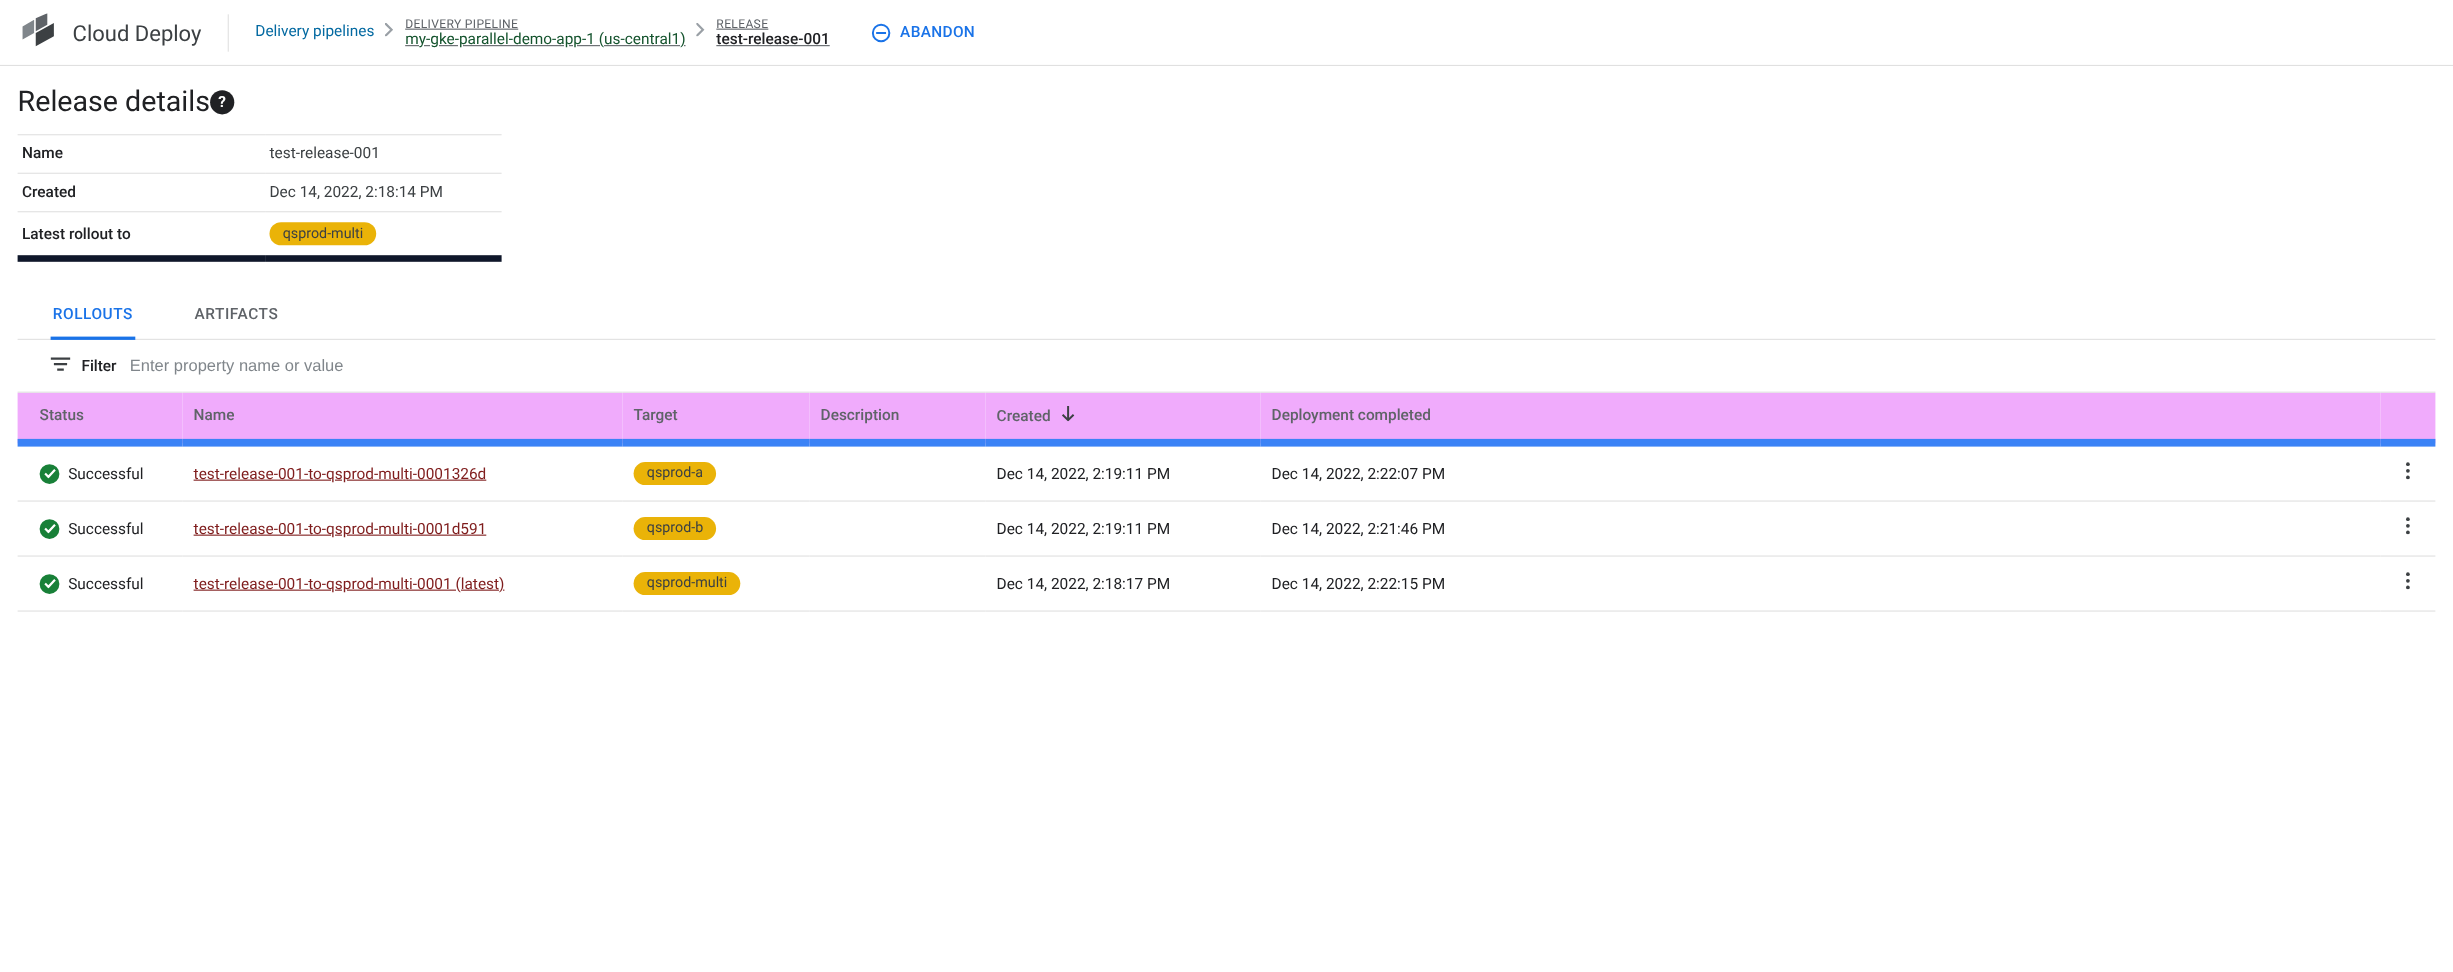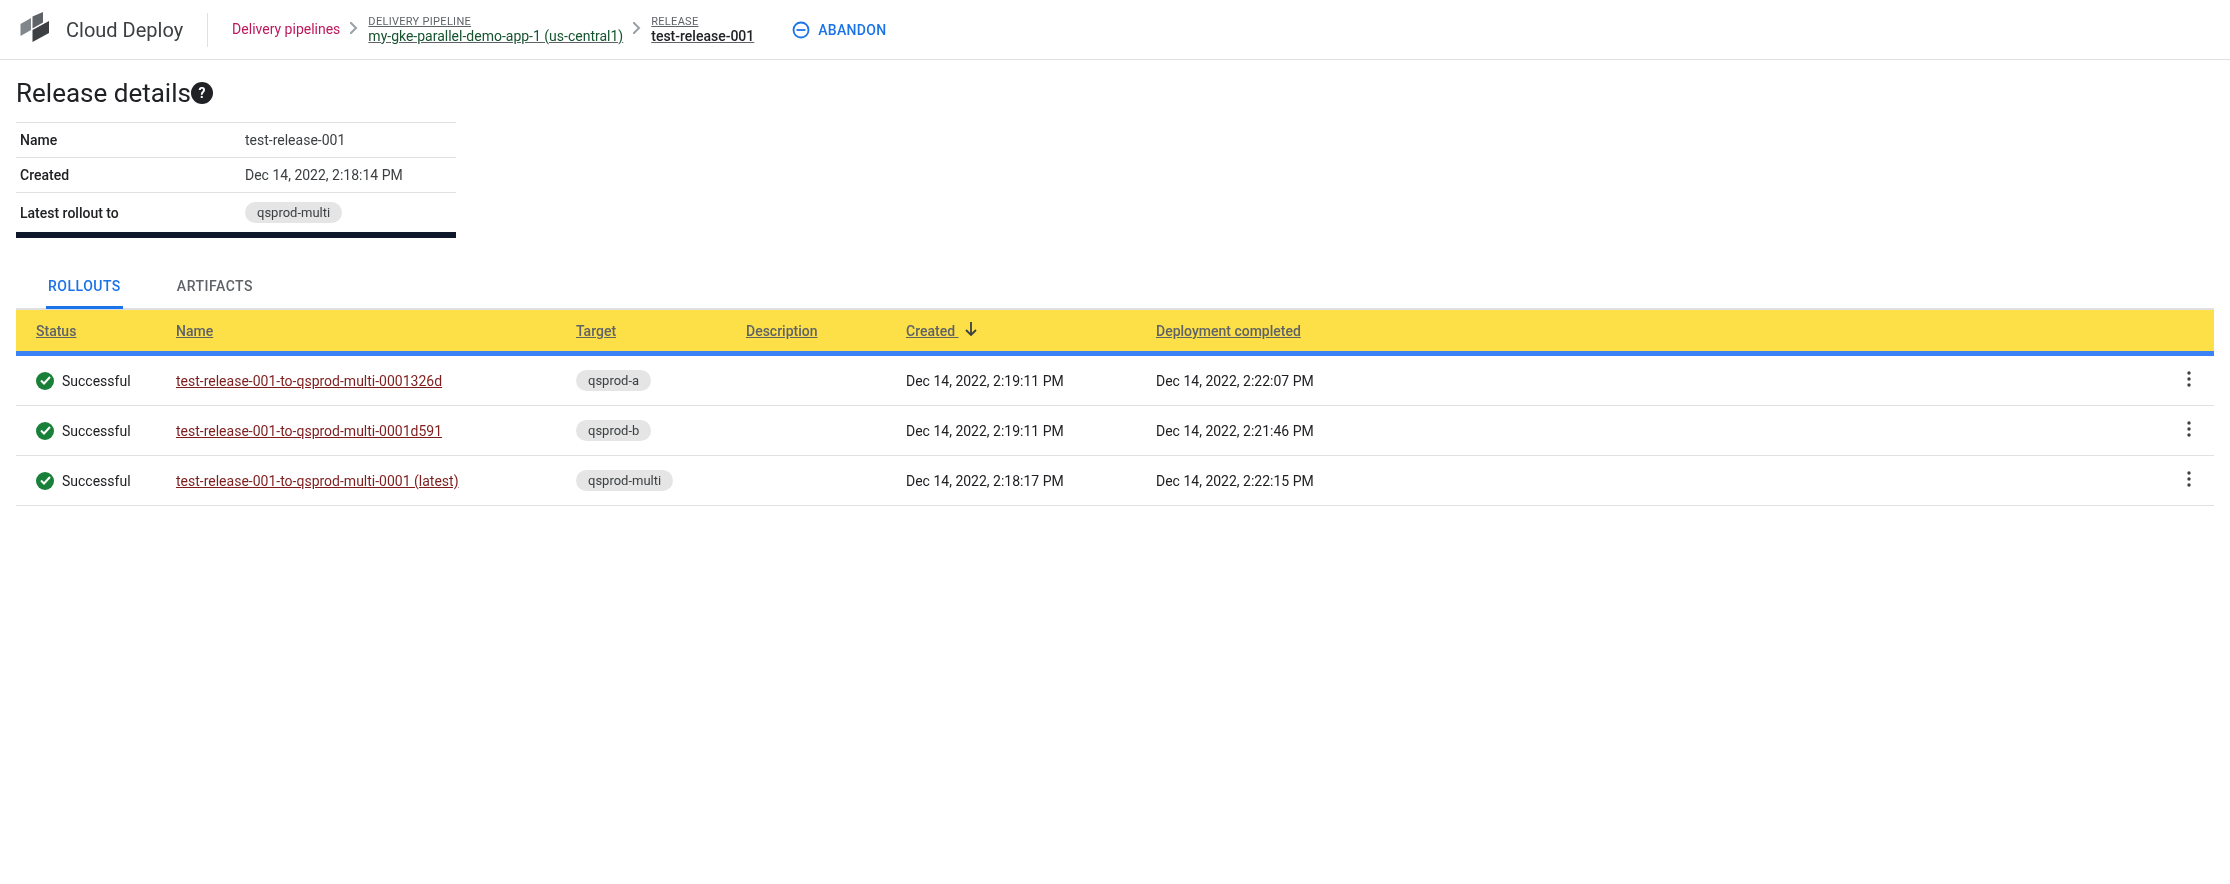--- a/index.html
+++ b/index.html
@@ -43,21 +43,21 @@
     margin: 0 6px;
   }
   .breadcrumb {
     display: flex;
     align-items: center;
     gap: 10px;
     font-size: 14px;
     color: #5f6368;
   }
   .bc-link {
-    color: #be185d;
+    color: #0369a1;
     cursor: pointer;
   }
   .bc-chevron { color: #9aa0a6; }
   .bc-group {
     display: flex;
     flex-direction: column;
     line-height: 1.2;
     text-decoration: underline;
   }
   .bc-label {
@@ -114,21 +114,21 @@
     border-collapse: collapse;
     font-size: 14px;
   }
   .details-table tr { border-top: 1px solid #e0e0e0; }
   .details-table tr:last-child { border-bottom: 6px solid #0f172a; margin-left: 20px; }
   .details-table td { padding: 9px 4px; }
   .details-table .k { font-weight: 500; width: 225px; color:#202124; }
   .details-table .v { color: #3c4043; }
   .chip {
     display: inline-block;
-    background: #e5e5e5;
+    background: #eab308;
     border-radius: 14px;
     padding: 3px 12px;
     font-size: 13px;
     color: #3c4043;
   }
   .show-more {
     display: flex;
     align-items: center;
     gap: 8px;
     color: #1a73e8;
@@ -185,25 +185,24 @@
   
   .data-table {
     width: 100%;
     border-collapse: collapse;
     font-size: 14px;
   }
   .data-table thead th {
     text-align: left;
     font-weight: 500;
     color: #5f6368;
-    background: #fde047;
+    background: #f0abfc;
     padding: 12px 10px;
     border-top: 1px solid #e0e0e0;
-    border-bottom: 5px solid #3b82f6;
-    text-decoration: underline;
+    border-bottom: 7px solid #3b82f6;
   }
   .data-table thead th:first-child { padding-left: 20px; }
   .sort-icon { margin-left: 6px; color:#3c4043; }
   .data-table tbody td {
     padding: 10px 10px;
     border-bottom: 1px solid #e0e0e0;
     vertical-align: middle;
   }
   .data-table tbody td:first-child { padding-left: 20px; }
   .status-cell {
@@ -309,20 +308,31 @@
     </tr>
   </tbody>
     </table>
 
 
   <div class="tabs">
     <div class="tab active">ROLLOUTS</div>
     <div class="tab">ARTIFACTS</div>
   </div>
 
+  <div class="filter-bar">
+    <span>
+      <svg width="18" height="14" viewBox="0 0 18 14">
+          <line x1="0" y1="2" x2="18" y2="2" stroke="#3c4043" stroke-width="2"></line>
+          <line x1="3" y1="7" x2="15" y2="7" stroke="#3c4043" stroke-width="2"></line>
+          <line x1="6" y1="12" x2="12" y2="12" stroke="#3c4043" stroke-width="2"></line>
+        </svg>
+    </span>
+    <span class="filter-label">Filter</span>
+    <input class="filter-input" type="text" placeholder="Enter property name or value" style="">
+  </div>
 
   <table class="data-table">
     <thead>
       <tr>
         <th style="width:150px">Status</th>
         <th style="width:400px">Name</th>
         <th style="width:170px">Target</th>
         <th style="width:160px">Description</th>
         <th style="width:250px">
           <span>Created</span>

